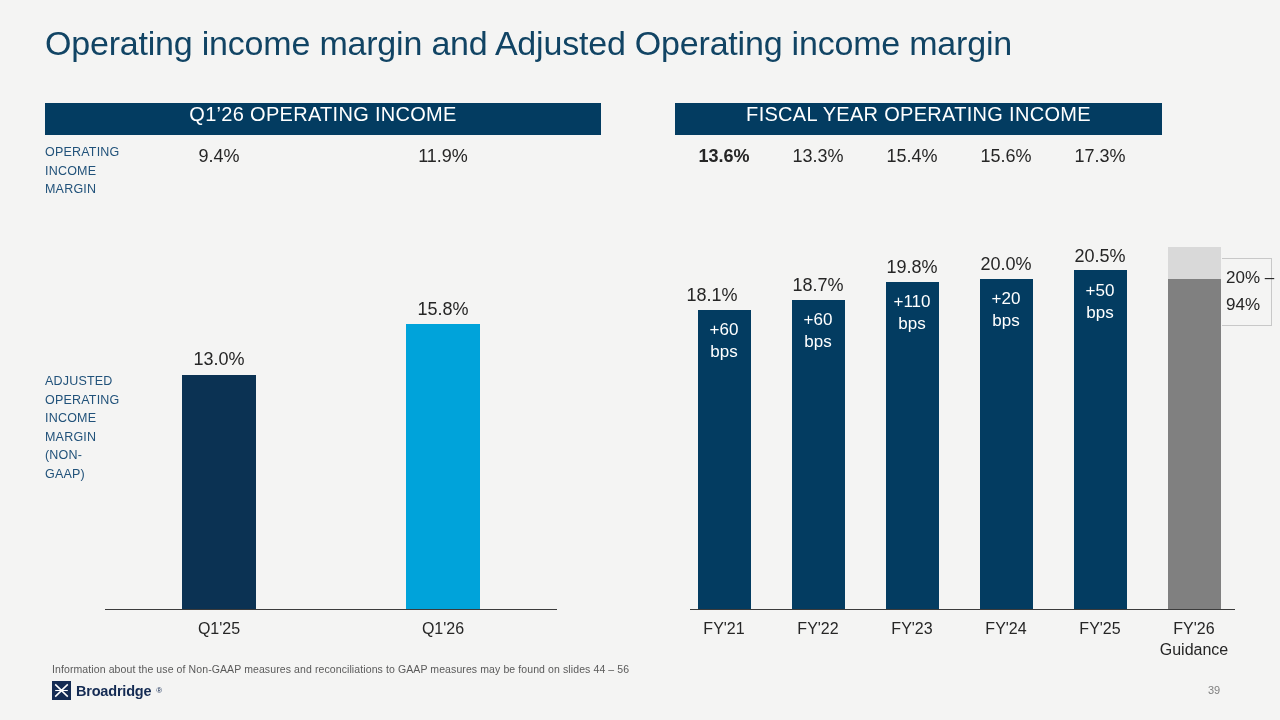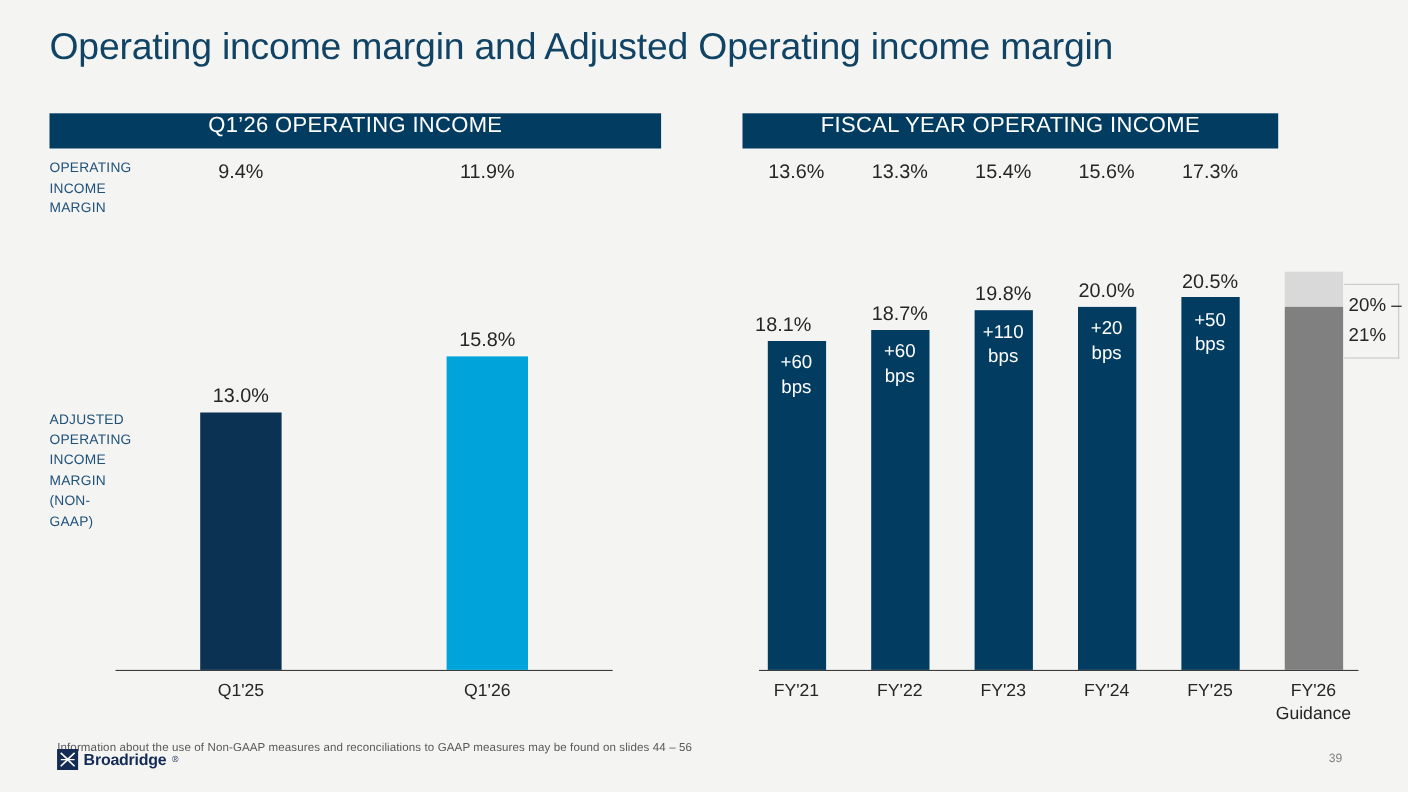--- a/index.html
+++ b/index.html
@@ -147,21 +147,20 @@
 
   
   #footnote {
     position: absolute;
     left: 52px;
     top: 663px;
     font-size: 10.5px;
     color: #5a5a5a;
     letter-spacing: 0.1px;
     white-space: nowrap;
-    margin-top: 11px;
   }
   #logo {
     position: absolute;
     left: 52px;
     top: 681px;
     display: flex;
     align-items: center;
     gap: 5px;
   }
   #logo .logo-mark {
@@ -207,21 +206,21 @@
 <div class="row-label" id="label-oim">OPERATING<br>INCOME<br>MARGIN</div>
 
 <div class="row-label" id="label-aoim">ADJUSTED<br>OPERATING<br>INCOME<br>MARGIN<br>(NON-<br>GAAP)</div>
 
 <div class="pct-strip" id="strip-left">
     <span style="left: 219px;">9.4%</span>
     <span style="left: 443px;">11.9%</span>
   </div>
 
 <div class="pct-strip" id="strip-right">
-    <span style="left: 724px;">13.6%</span>
+    <span style="left: 724px; font-weight: bold;">13.6%</span>
     <span style="left: 818px;">13.3%</span>
     <span style="left: 912px;">15.4%</span>
     <span style="left: 1006px;">15.6%</span>
     <span style="left: 1100px;">17.3%</span>
   </div>
 
 <div class="chart" id="chart-left">
   <div class="axis-line"></div>
 <div class="bar bar-deep" style="left: 77px; width: 74px; height: 234px;"></div>
     <div class="bar-top-label" style="left: 114px; bottom: 240px;">13.0%</div>
@@ -272,21 +271,21 @@
     <div class="bar bar-gray" style="left: 477.5px; width: 53px; height: 330px;"></div>
     <div class="x-tick" style="left: 504px; top: 388px;">
       <div>FY'26</div>
       <div>Guidance</div>
     </div>
   </div>
 
 <div id="guidance-callout">
   <div class="g-text">
     <div>20% –</div>
-    <div>21%</div>
+    <div>94%</div>
   </div>
 </div>
 
 <div id="footnote">Information about the use of Non-GAAP measures and reconciliations to GAAP measures may be found on slides 44 – 56</div>
 
 <div id="logo">
   <span class="logo-mark">
     <svg width="19" height="19" viewBox="0 0 19 19">
       <rect x="0" y="0" width="19" height="19" fill="#142B53"></rect>
       <path d="M3.2 3.4 L9.5 9.4 L15.8 3.4 M3.2 15.6 L9.5 9.6 L15.8 15.6" stroke="#ffffff" stroke-width="1.5" fill="none"></path>

